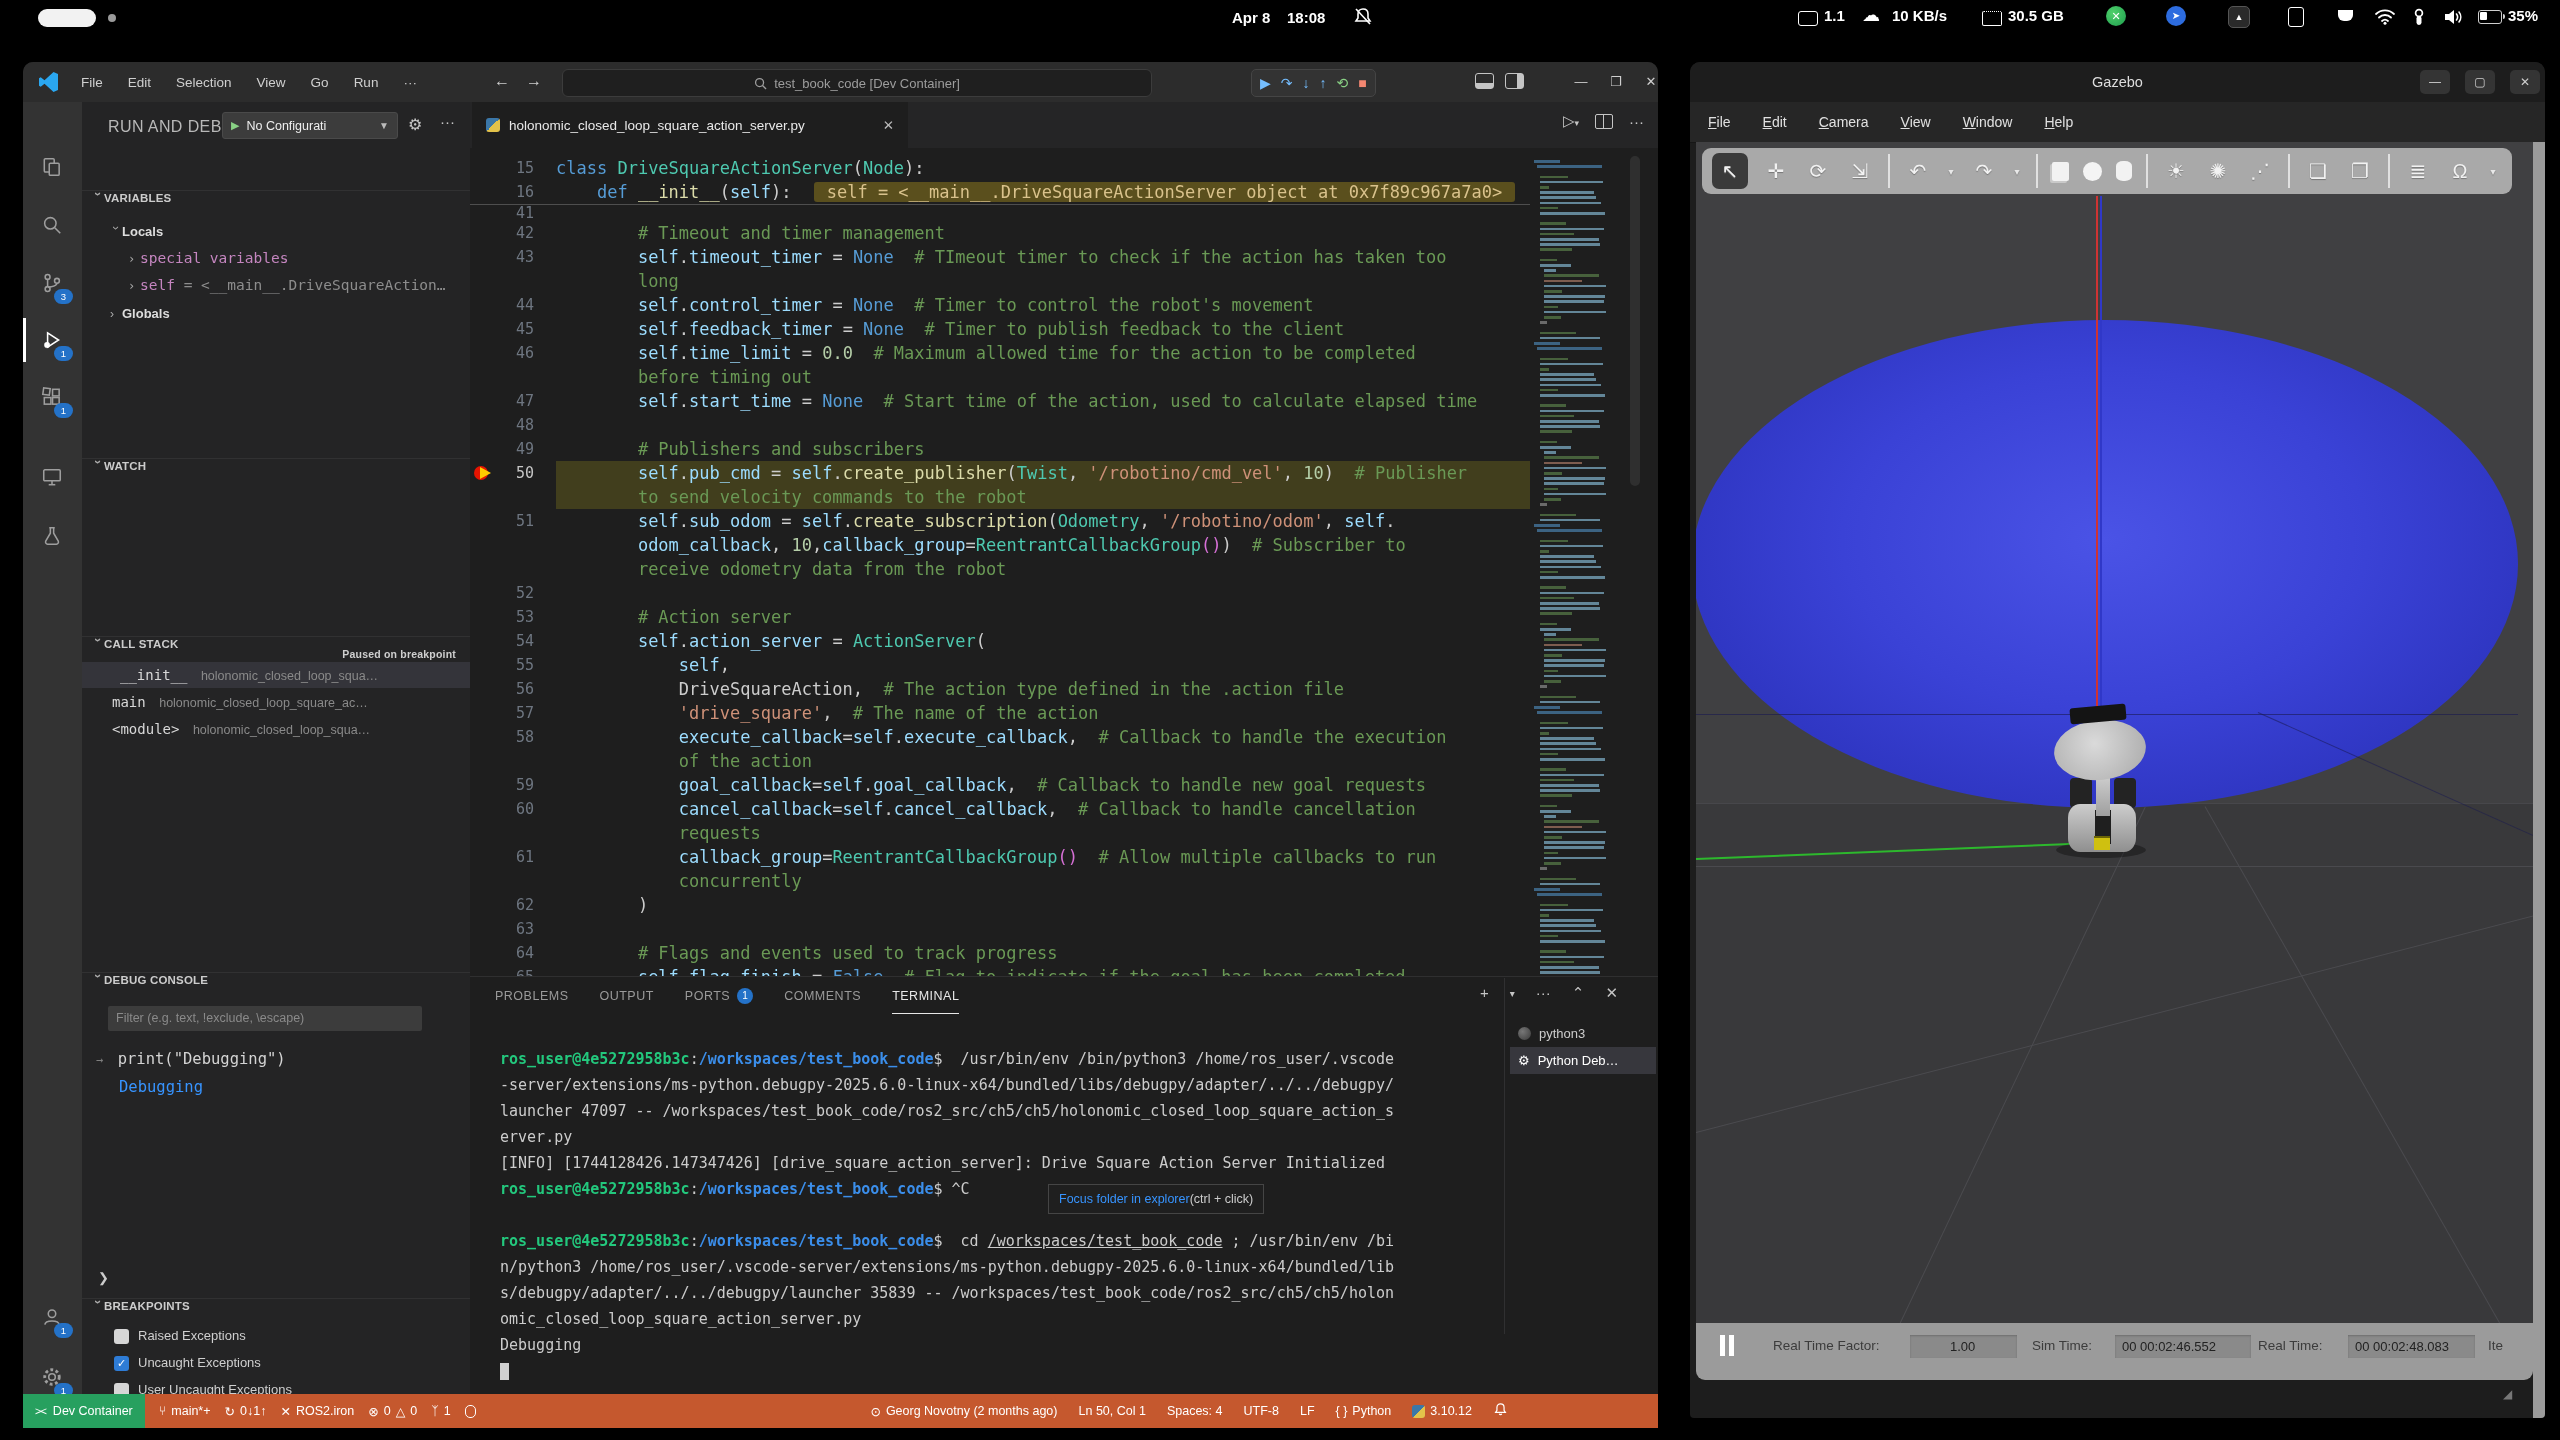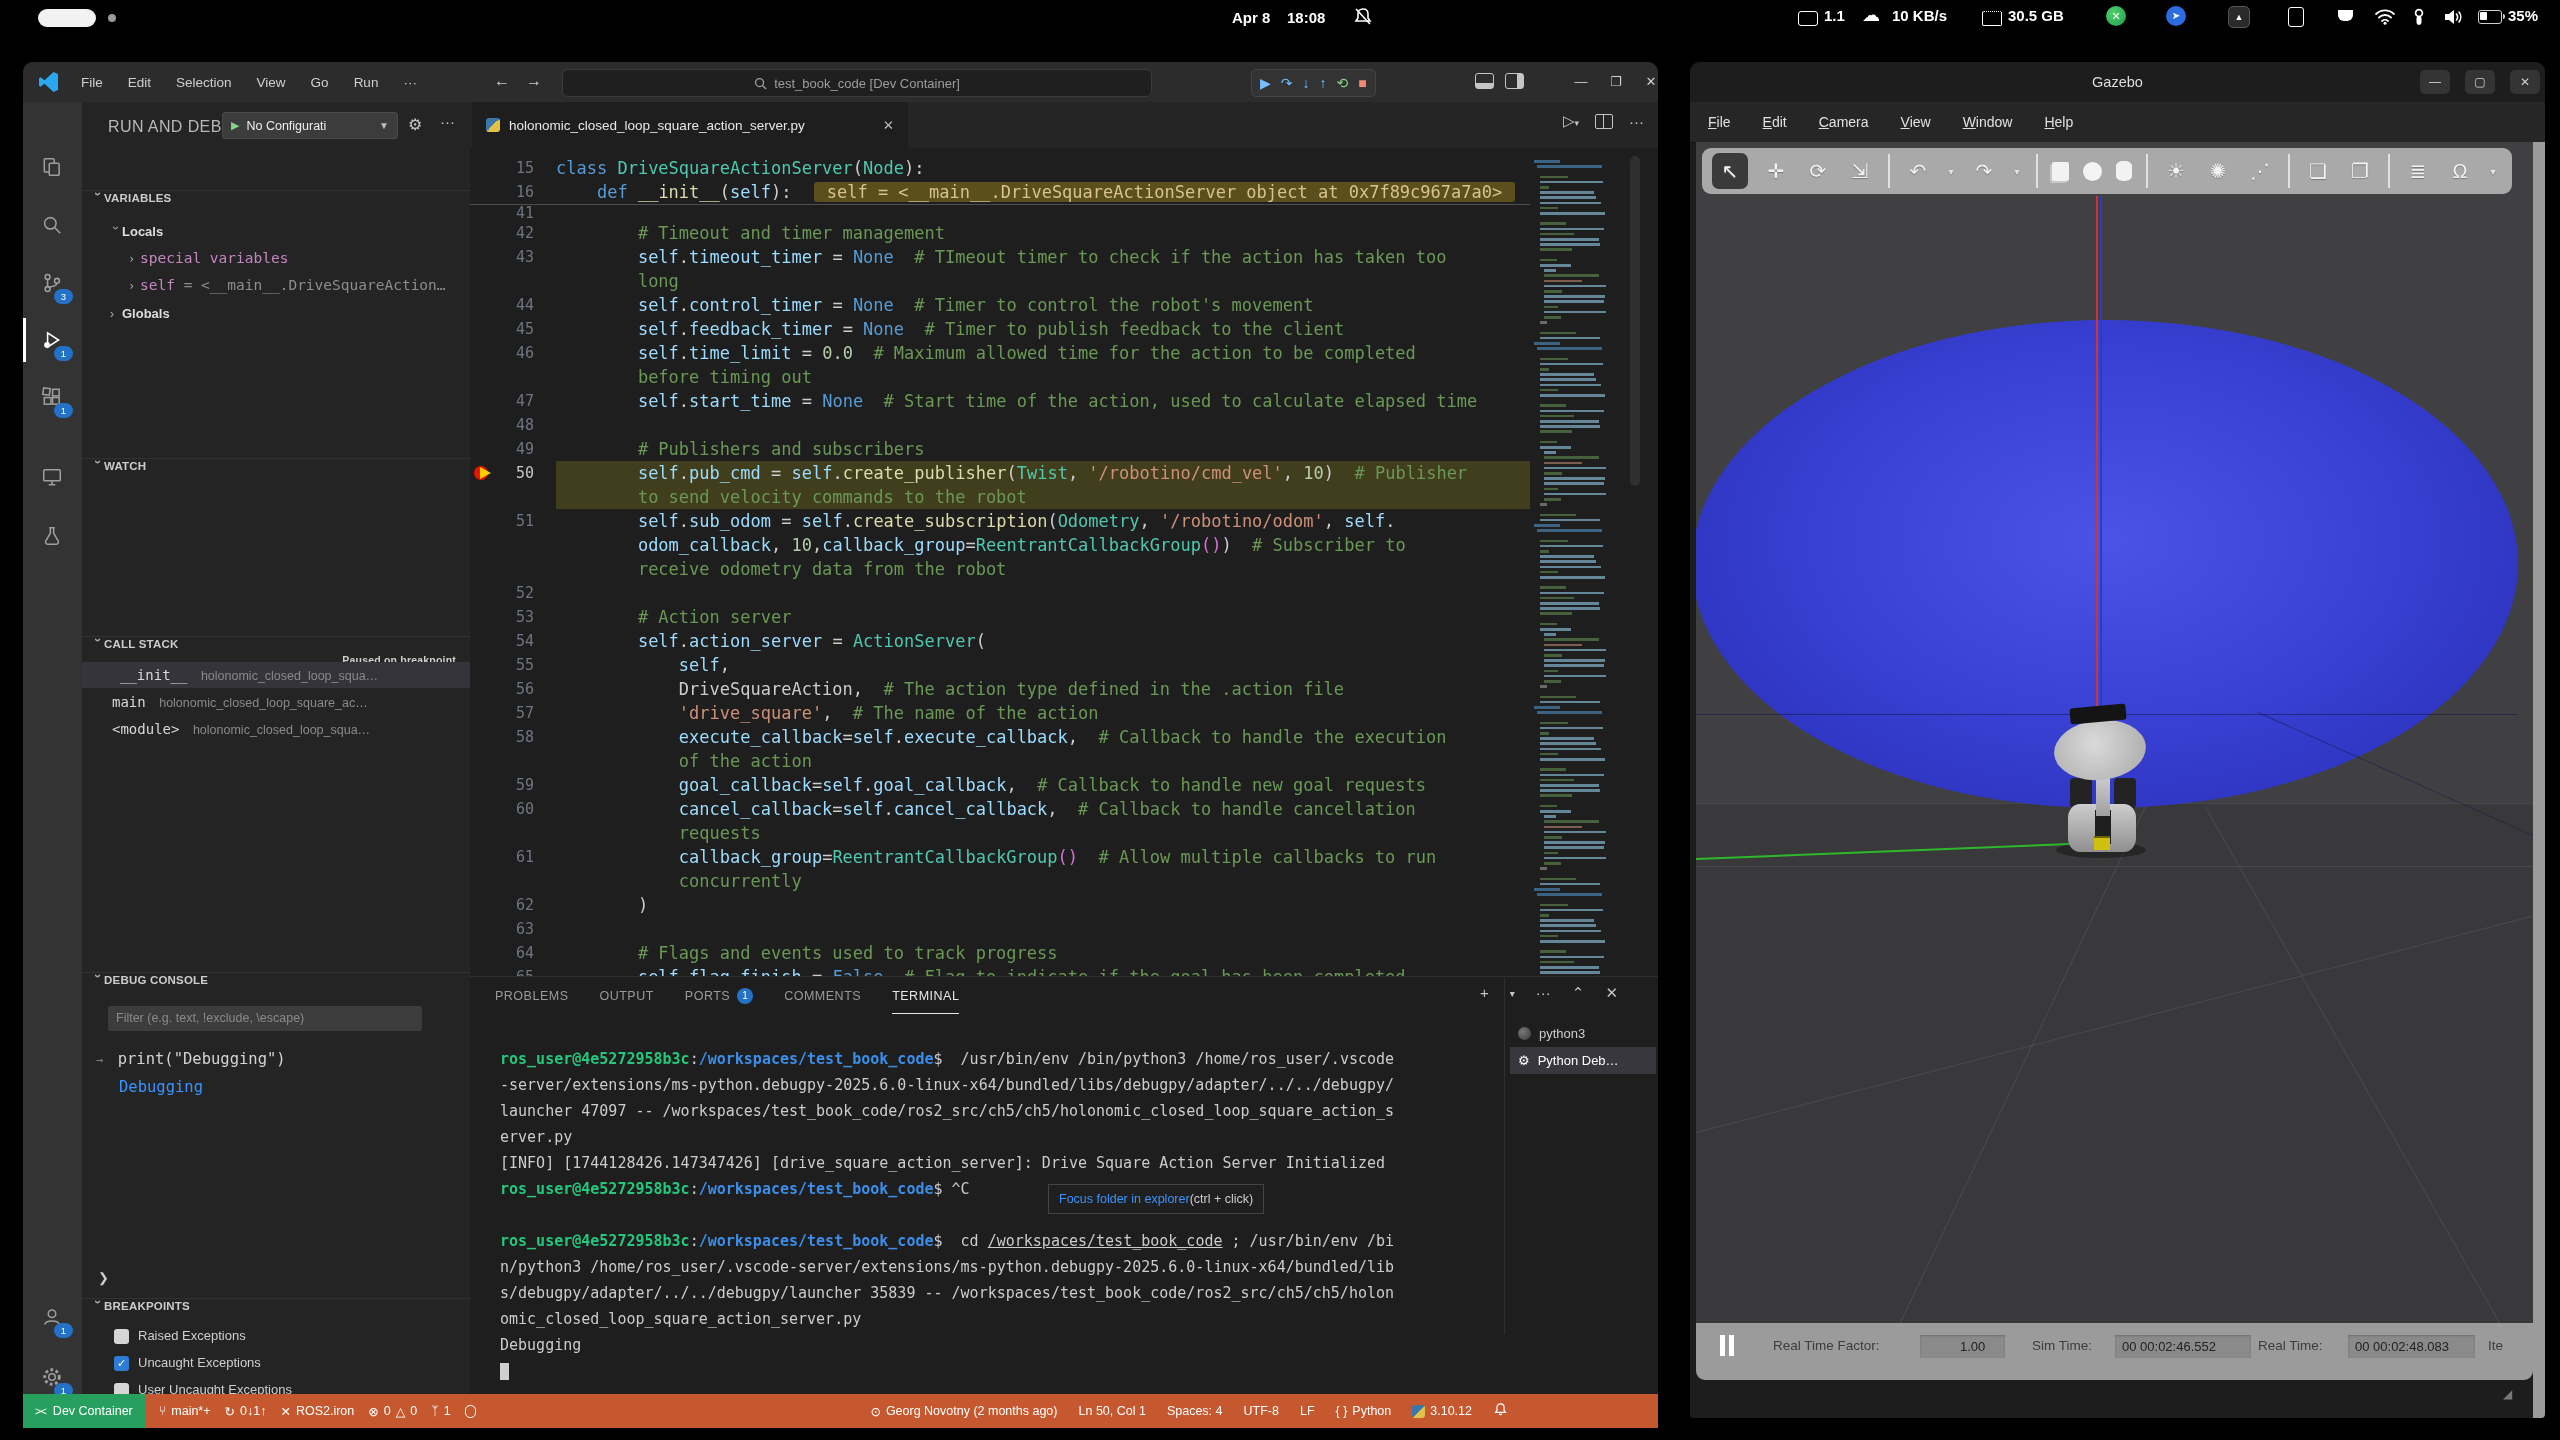--- a/index.html
+++ b/index.html
@@ -298,21 +298,21 @@
       <div class="abs" style="left:28px;top:204px;">
         <span class="chev cl">›</span><span style="font-weight:bold;color:#ddd;">Globals</span>
       </div>
 
       <div class="sec-h" style="top:356px;">
         <span class="chev" style="margin-left:10px;">›</span><span>WATCH</span>
       </div>
 
       <div class="sec-h" style="top:534px;">
         <span class="chev" style="margin-left:10px;">›</span><span>CALL STACK</span>
-        <span class="abs" style="right:14px;top:17px;font-weight:bold;font-size:10.5px;color:#cfcfcf;">Paused on breakpoint</span>
+        <span class="abs" style="right:14px;top:11px;font-weight:bold;font-size:10.5px;color:#cfcfcf;">Paused on breakpoint</span>
       </div>
       <div id="callstack-rows" class="abs" style="left:0;top:560px;width:100%;">
           <div class="stackrow sel" style="top: 0px; background: rgb(52, 52, 58);"><span class="fn" style="margin-left: 38px;">__init__</span><span class="file" style="margin-left: 10px;"> holonomic_closed_loop_squa…</span></div>
           <div class="stackrow" style="top: 27px;"><span class="fn" style="margin-left: 30px;">main</span><span class="file" style="margin-left: 10px;"> holonomic_closed_loop_square_ac…</span></div>
           <div class="stackrow" style="top: 54px;"><span class="fn" style="margin-left: 30px;">&lt;module&gt;</span><span class="file" style="margin-left: 10px;"> holonomic_closed_loop_squa…</span></div>
         </div>
 
       <div class="sec-h" style="top:870px;">
         <span class="chev" style="margin-left:10px;">›</span><span>DEBUG CONSOLE</span>
       </div>
@@ -735,21 +735,21 @@
           <span class="gzbtn">Ω</span>
           <span class="gzbtn small">▾</span>
         </div>
     </div>
 
     <div id="gz-right"></div>
 
     <div id="gz-bottom">
       <span class="abs" style="left:24px;top:12px;width:5px;height:21px;background:#fff;box-shadow:9px 0 0 #fff;"></span>
       <span class="gzlab" style="left:77px;">Real Time Factor:</span>
-      <span class="gzfield" style="left:224px;width:85px;padding-left:40px;">1.00</span>
+      <span class="gzfield" style="left:214px;width:107px;padding-left:40px;">1.00</span>
       <span class="gzlab" style="left:336px;">Sim Time:</span>
       <span class="gzfield" style="left:419px;width:136px;">00 00:02:46.552</span>
       <span class="gzlab" style="left:562px;">Real Time:</span>
       <span class="gzfield" style="left:652px;width:127px;">00 00:02:48.083</span>
       <span class="gzlab" style="left:792px;">Ite</span>
 
     </div>
     <div id="gz-grip">◢</div>
   </div>
 

